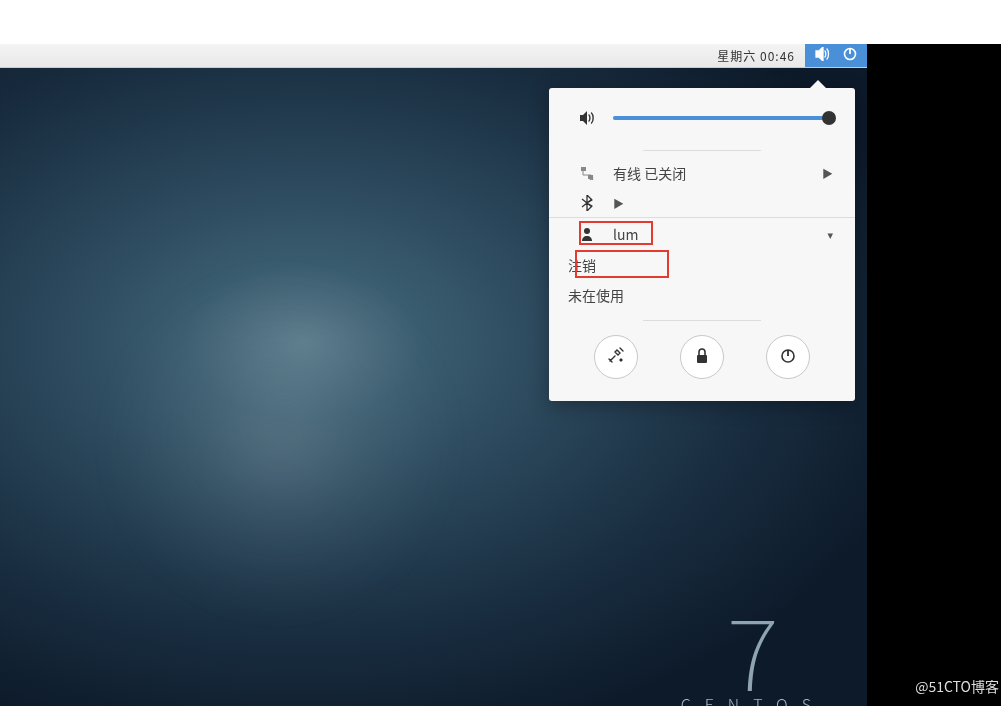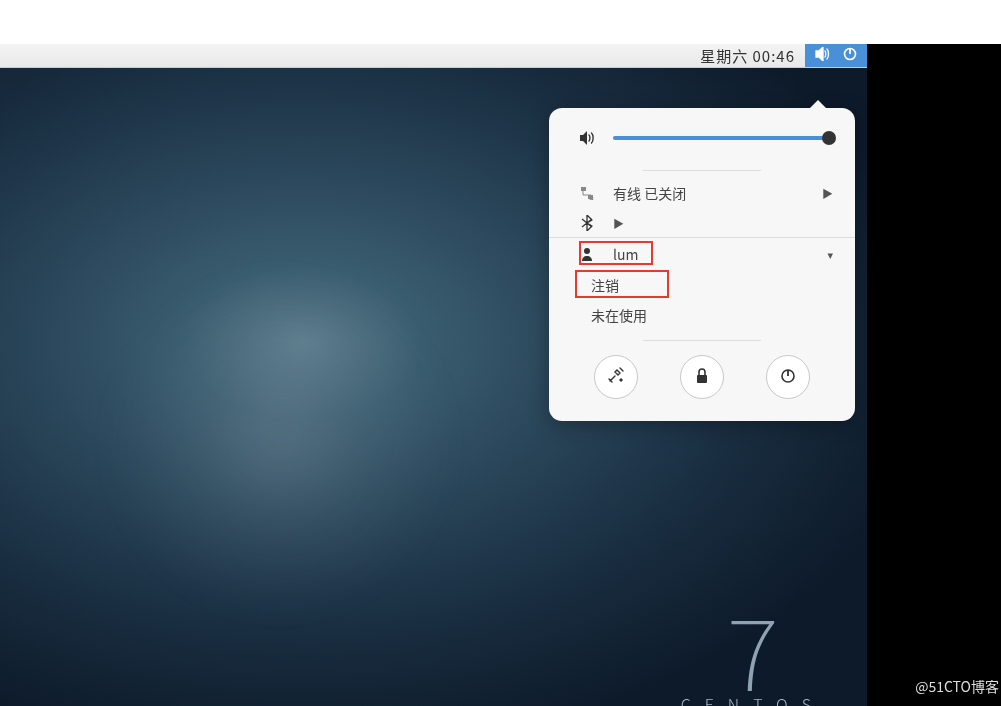--- a/index.html
+++ b/index.html
@@ -42,41 +42,40 @@
       display: flex;
       justify-content: flex-end;
       align-items: center;
       font-size: 13px;
       color: #333;
       border-bottom: 1px solid #ccc;
     }
     .datetime {
       padding: 0 10px;
       letter-spacing: 1px;
-      font-size: 15px;
+      font-size: 12px;
     }
     .systray {
       display: flex;
       align-items: center;
       height: 100%;
       background: #4a90d9;
       padding: 0 10px;
       gap: 12px;
     }
     .systray svg { fill: #fff; }
     .menu {
       position: absolute;
       top: 44px;
       right: 12px;
       width: 306px;
       background: #f7f7f7;
-      border-radius: 13px;
+      border-radius: 3px;
       box-shadow: 0 4px 20px rgba(0,0,0,0.3);
       padding: 18px 0 22px 0;
-      margin-top: 20px;
     }
     .menu-arrow {
       position: absolute;
       top: -8px; right: 28px;
       width: 0; height: 0;
       border-left: 9px solid transparent;
       border-right: 9px solid transparent;
       border-bottom: 9px solid #f7f7f7;
     }
     .volume-row {
@@ -123,21 +122,21 @@
       align-items: center;
       padding: 6px 22px 6px 30px;
       font-size: 14px;
       color: #444;
       gap: 18px;
     }
     .menu-item .lab { flex: 1; }
     .menu-item .chev { font-size: 11px; color: #555; }
     .menu-item .mi-icon { width: 16px; display:flex; justify-content:center; }
     .sub-item {
-      padding: 5px 22px 5px 42px;
+      padding: 5px 22px 5px 19px;
       font-size: 14px;
       color: #444;
     }
     .highlight-user {
       position: absolute;
       border: 2px solid #e33b2f;
       pointer-events: none;
     }
     .hl1 { left: 30px; top: 133px; width: 74px; height: 24px; }
     .hl2 { left: 26px; top: 162px; width: 94px; height: 28px; }

